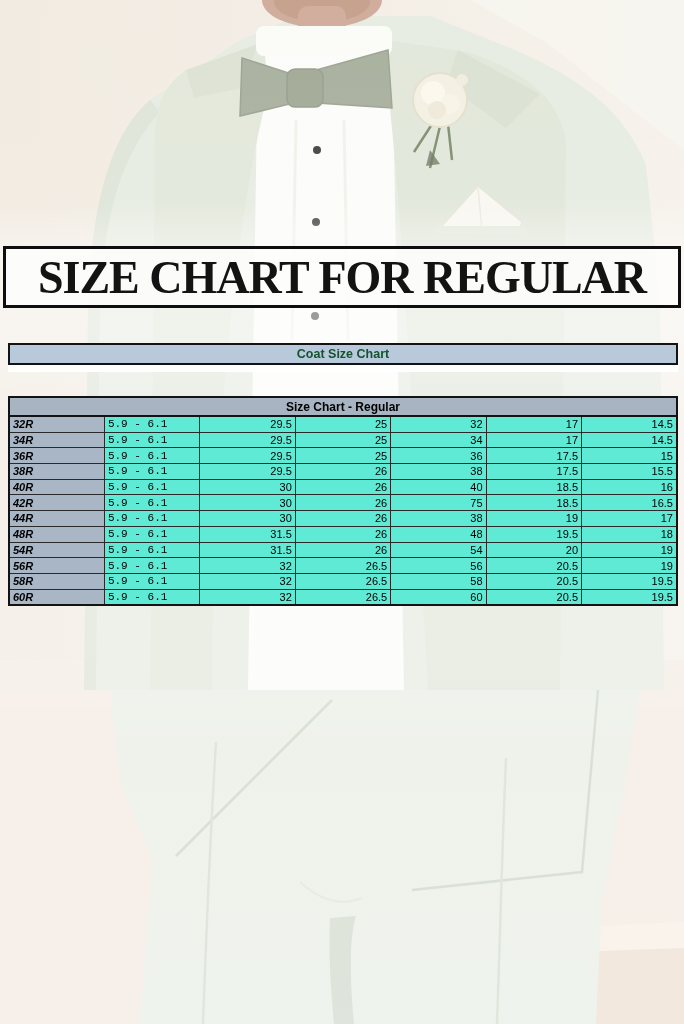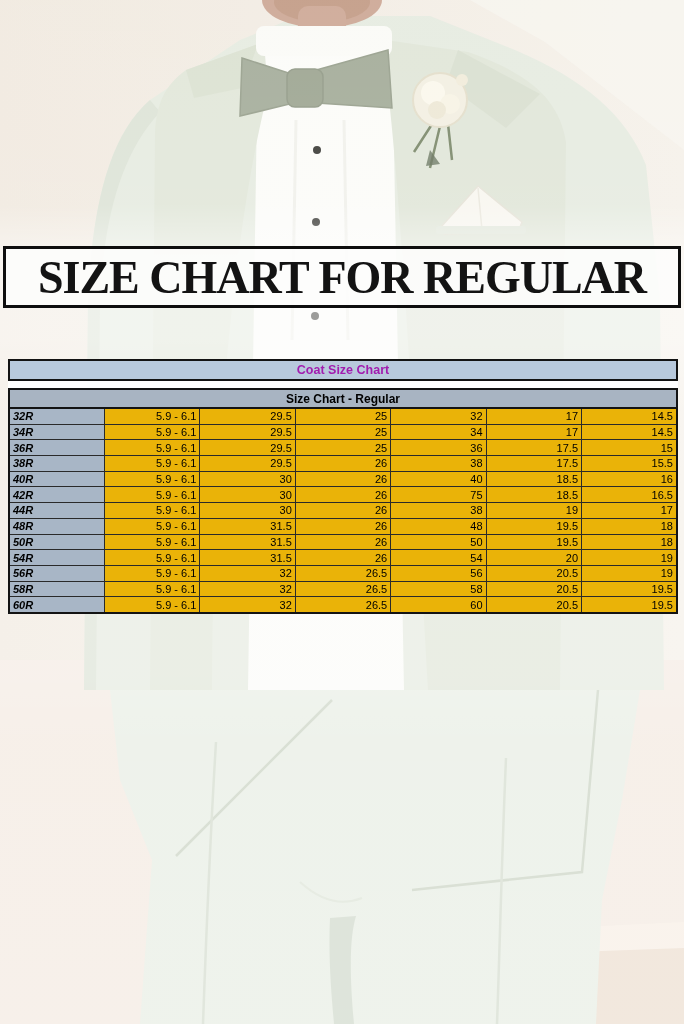--- a/index.html
+++ b/index.html
@@ -30,43 +30,43 @@
   }
   .banner span{
     font-family:"Liberation Serif",serif;font-weight:700;
     font-size:46px;letter-spacing:-1px;color:#131313;white-space:nowrap;
   }
   
   .chart{position:absolute;left:8px;top:343px;width:670px;}
   .chart-title{
     box-sizing:border-box;border:2px solid #131313;background:#b8c9dc;
     height:22px;line-height:18px;text-align:center;
-    font-size:12.5px;font-weight:700;color:#a21caf;margin-top:16px;
+    font-size:12.5px;font-weight:700;color:#14532d;
   }
   .chart-gap{height:7px;background:rgba(255,255,255,0.95);}
   table.sizes{
     width:670px;border-collapse:collapse;table-layout:fixed;
-    border:2px solid #131313;background:#eab308;
+    border:2px solid #131313;background:#5eead4;margin-top:24px;
   }
   table.sizes td,table.sizes th{
     border:1px solid #2a2a2a;font-size:11px;color:#000;
     padding:0 3px;overflow:hidden;white-space:nowrap;
   }
   tr.subtitle-row td{
     background:#a8b4c2;font-weight:700;text-align:center;
     height:17px;font-size:12px;border-bottom:2px solid #131313;
   }
   tr.header-row th{
     background:#dbe4f0;font-weight:700;text-align:center;
     height:40px;line-height:1.25;white-space:normal;padding:1px 2px;
     width:14.2857%;
   }
   tbody.rows td{height:14.7px;}
   tbody.rows td.c0{background:#a8b6c6;font-weight:700;text-align:left;font-style:italic;}
-  tbody.rows td.c1{text-align:right;}
+  tbody.rows td.c1{text-align:left;font-family:Liberation Mono, monospace;}
   tbody.rows td.c2,tbody.rows td.c3,tbody.rows td.c4,
   tbody.rows td.c5,tbody.rows td.c6{text-align:right;}
 </style>
 </head>
 <body>
 
 <div class="stage">
 
   <svg class="photo" viewBox="0 0 684 1024" aria-hidden="true">
     <defs>
@@ -217,29 +217,20 @@
           <tr>
             <td class="c0">48R</td>
             <td class="c1">5.9 - 6.1</td>
             <td class="c2">31.5</td>
             <td class="c3">26</td>
             <td class="c4">48</td>
             <td class="c5">19.5</td>
             <td class="c6">18</td>
           </tr>
           <tr>
-            <td class="c0">50R</td>
-            <td class="c1">5.9 - 6.1</td>
-            <td class="c2">31.5</td>
-            <td class="c3">26</td>
-            <td class="c4">50</td>
-            <td class="c5">19.5</td>
-            <td class="c6">18</td>
-          </tr>
-          <tr>
             <td class="c0">54R</td>
             <td class="c1">5.9 - 6.1</td>
             <td class="c2">31.5</td>
             <td class="c3">26</td>
             <td class="c4">54</td>
             <td class="c5">20</td>
             <td class="c6">19</td>
           </tr>
           <tr>
             <td class="c0">56R</td>

